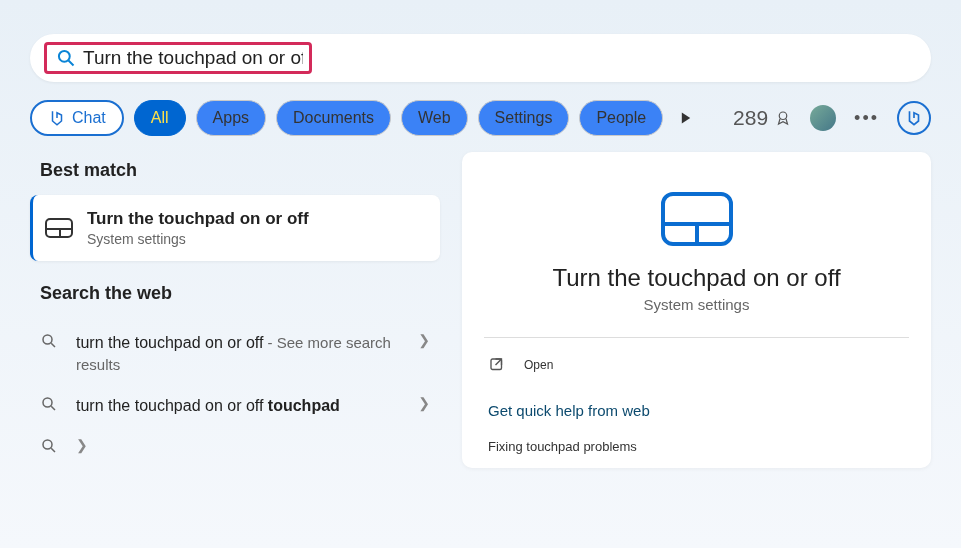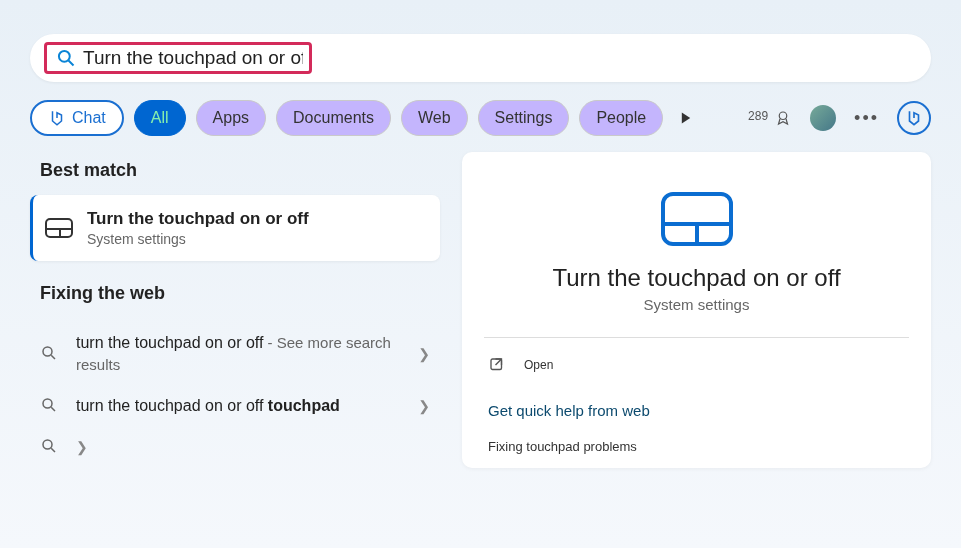--- a/index.html
+++ b/index.html
@@ -6,40 +6,40 @@
   body { width: 961px; height: 548px; background: linear-gradient(180deg, #e8f0f7 0%, #f5f8fc 100%); overflow: hidden; }
   .search-wrap { padding: 34px 30px 0 30px; }
   .search-bar {
     display:flex; align-items:center; background:#fff; border-radius: 28px;
     height:48px; padding:0 14px; box-shadow: 0 1px 3px rgba(0,0,0,.06);
   }
   .search-highlight { border:3px solid #d32a5a; border-radius:4px; display:flex; align-items:center; padding:2px 6px 2px 2px; }
   .search-icon { width:22px; height:22px; display:flex; align-items:center; justify-content:center; color:#0a84d6; margin:0 6px; }
   .search-input { border:none; outline:none; font-size:19px; color:#222; background:transparent; width:220px; }
   .filters { display:flex; align-items:center; padding: 18px 30px 0 30px; gap:10px; }
-  .pill { display:flex; align-items:center; gap:6px; height:36px; padding:0 16px; border-radius:20px; font-size:16px; cursor:pointer; border:1px solid #c9c9c9; background:#c4b5fd; color:#333; }
+  .pill { display:flex; align-items:center; gap:6px; height:36px; padding:0 16px; border-radius:20px; font-size:16px; cursor:pointer; border:1px solid #c9c9c9; background:#3b82f6; color:#333; }
   .pill.chat { border:2px solid #1a6fd1; color:#1a6fd1; background:#fff; font-weight:500; }
-  .pill.active { background:#0066d1; color:#86efac; border-color:#0066d1; font-weight:500; }
+  .pill.active { background:#0066d1; color:#fde047; border-color:#0066d1; font-weight:500; }
   .filters-right { margin-left:auto; display:flex; align-items:center; gap:18px; }
-  .points { display:flex; gap:6px; color:#555; font-size:12px; }
+  .points { display:flex; align-items:center; gap:6px; color:#555; font-size:21px; }
   .avatar { width:26px; height:26px; border-radius:50%; background:linear-gradient(135deg,#7a9,#478); }
   .dots { font-size:18px; color:#555; letter-spacing:2px; cursor:pointer; }
   .bing-circle { width:34px; height:34px; border-radius:50%; border:2px solid #1a6fd1; display:flex; align-items:center; justify-content:center; }
   .content { display:flex; padding: 16px 30px 0 30px; gap:22px; }
   .left { width:410px; }
   .right { flex:1; background:#fff; border-radius:10px; padding:26px 20px 0 20px; box-shadow:0 1px 4px rgba(0,0,0,.05); }
   .section-title { font-size:18px; font-weight:600; color:#222; padding:8px 10px 14px 10px; }
   .best-match { background:#fff; border-radius:8px; padding:14px 12px; display:flex; align-items:center; gap:14px; border-left:3px solid #0066d1; box-shadow:0 1px 3px rgba(0,0,0,.06); }
   .bm-icon { width:28px; height:20px; border:2px solid #333; border-radius:5px; position:relative; }
   .bm-icon::after { content:""; position:absolute; bottom:0; left:0; right:0; height:6px; border-top:2px solid #333; }
   .bm-icon::before { content:""; position:absolute; bottom:0; left:50%; width:2px; height:6px; background:#333; }
   .bm-title { font-size:17px; font-weight:600; color:#222; }
   .bm-sub { font-size:14px; color:#666; margin-top:2px; }
   .web-list { padding-top:4px; }
-  .web-item { display:flex; align-items:center; padding:10px 10px; cursor:pointer; border-radius:6px; }
+  .web-item { display:flex; align-items:flex-start; padding:10px 10px; cursor:pointer; border-radius:6px; }
   .wi-icon { width:20px; height:20px; color:#666; margin-right:16px; flex-shrink:0; }
   .wi-text { flex:1; font-size:16px; color:#222; line-height:1.35; }
   .wi-text .sub { color:#666; font-size:15px; }
   .wi-text .bold { font-weight:600; }
   .chevron { color:#888; font-size:14px; }
   .right-hero { display:flex; flex-direction:column; align-items:center; padding:14px 0 24px 0; }
   .hero-icon { width:72px; height:54px; border:4px solid #0a6dd1; border-radius:12px; position:relative; margin-bottom:18px; }
   .hero-icon::after { content:""; position:absolute; bottom:0; left:0; right:0; height:16px; border-top:4px solid #0a6dd1; }
   .hero-icon::before { content:""; position:absolute; bottom:0; left:50%; width:4px; height:16px; background:#0a6dd1; transform:translateX(-2px); }
   .hero-title { font-size:24px; color:#222; }
@@ -114,21 +114,21 @@
   <div class="left">
     <div class="section-title">Best match</div>
     <div class="best-match">
       <div class="bm-icon"></div>
       <div>
         <div class="bm-title">Turn the touchpad on or off</div>
         <div class="bm-sub">System settings</div>
       </div>
     </div>
 
-    <div class="section-title" style="padding-top:22px">Fixing the web</div>
+    <div class="section-title" style="padding-top:22px">Search the web</div>
     <div class="web-list">
 
       <div class="web-item">
         <span class="wi-icon">
           <svg viewBox="0 0 24 24" width="18" height="18" fill="none" stroke="currentColor" stroke-width="2">
               <circle cx="10" cy="10" r="6"></circle>
               <line x1="15" y1="15" x2="20" y2="20"></line>
             </svg>
         </span>
         <span class="wi-text">

